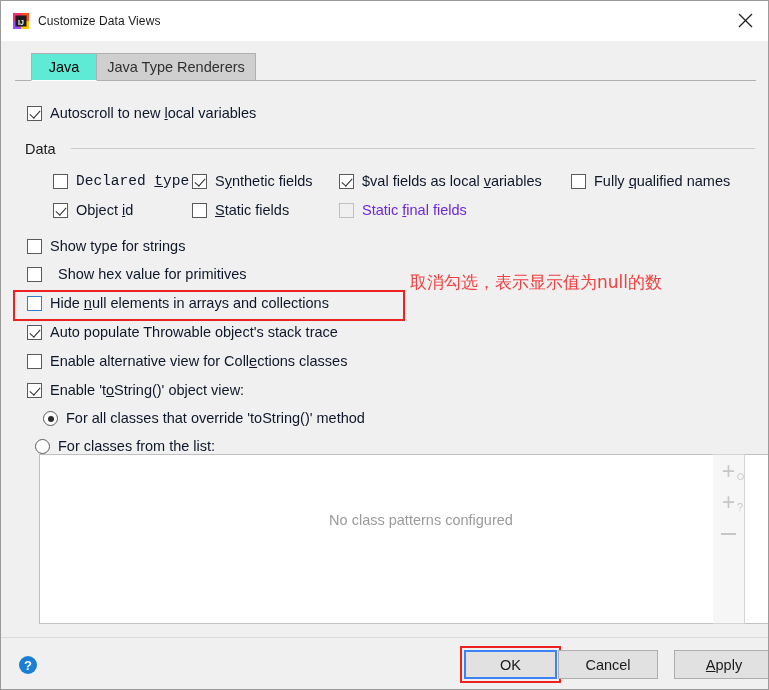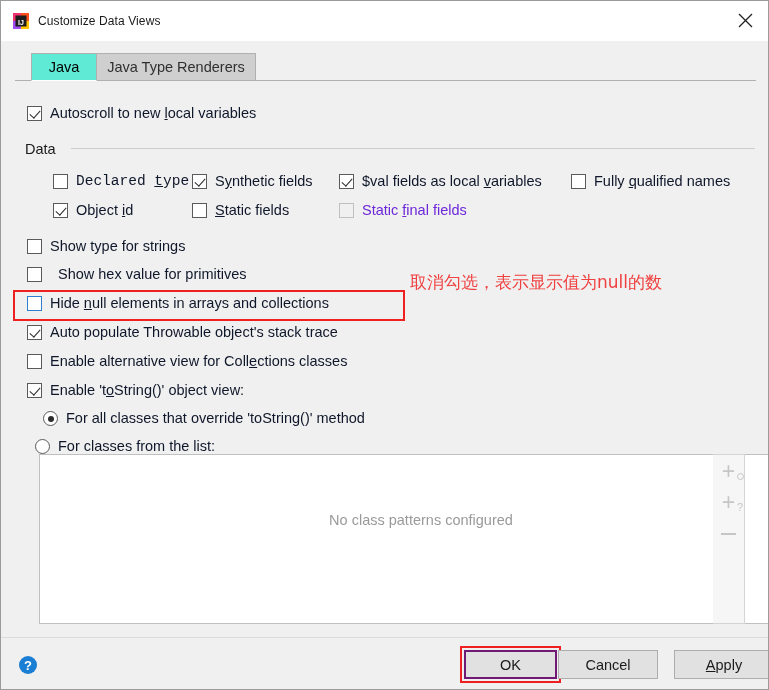--- a/index.html
+++ b/index.html
@@ -217,21 +217,21 @@
     border: 1px solid #adadad;
     font-size: 14.5px; color: #1a1a1a;
     display: flex; align-items: center; justify-content: center;
     font-family: "Liberation Sans", sans-serif;
     white-space: nowrap;
   }
   .btn u { text-decoration: underline; text-underline-offset: 1px; }
   #btn-ok {
     left: 463px; width: 93px;
     background: #e1e1e1;
-    border: 2px solid #701a75;
+    border: 2px solid #3b82f6;
   }
   #btn-cancel { left: 557px; width: 100px; }
   #btn-apply  { left: 657px; width: 100px; margin-left: 16px; }
 </style>
 </head>
 <body>
 
 <div id="dialog">
 
   <div id="titlebar">

